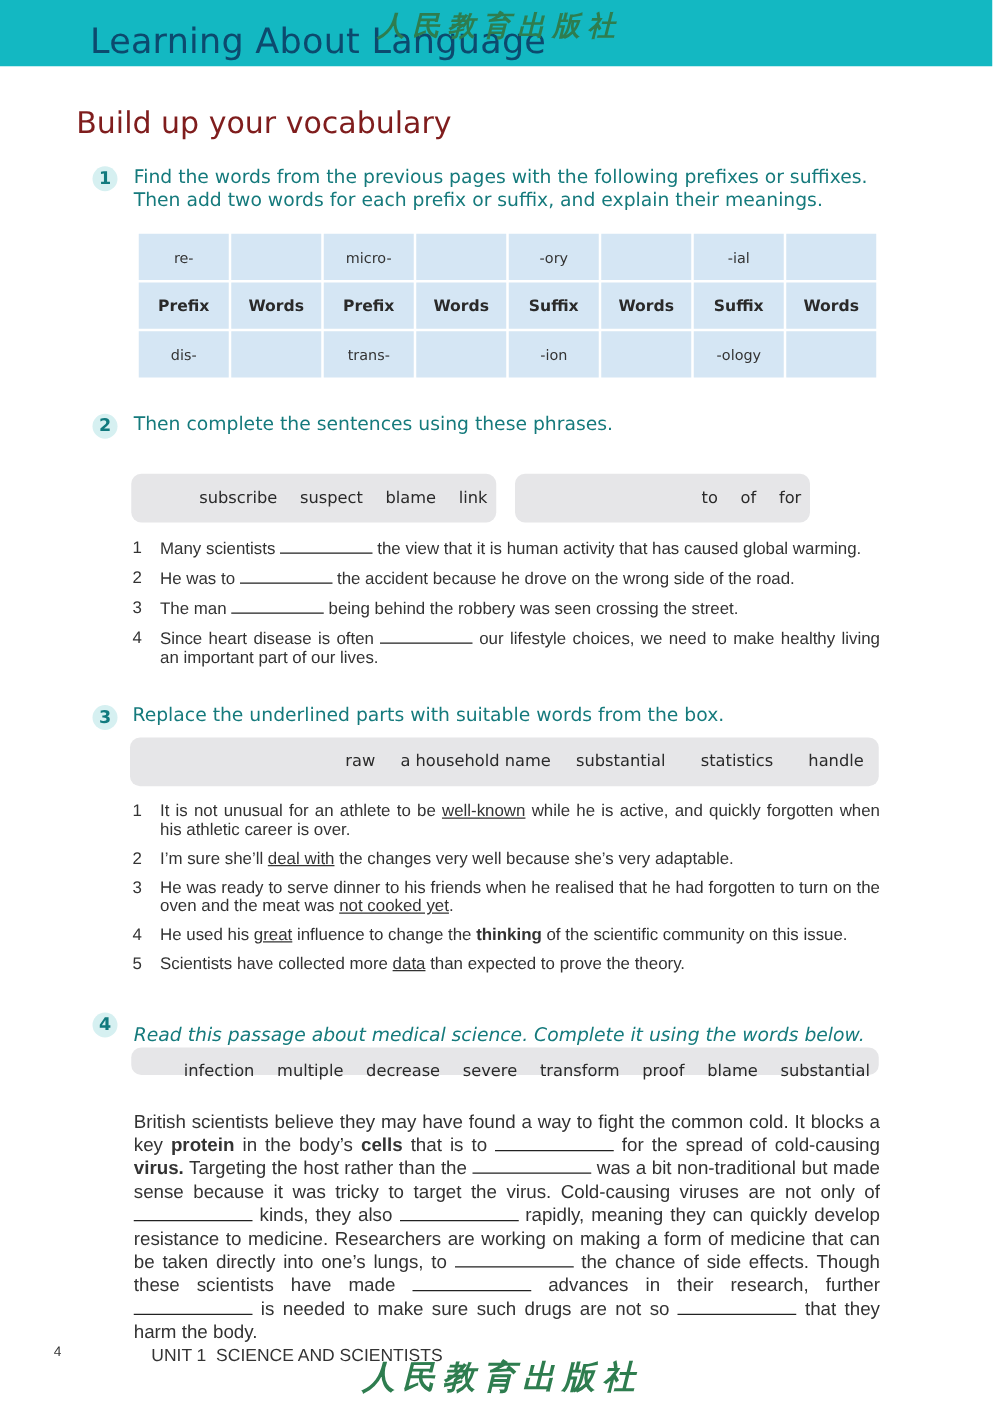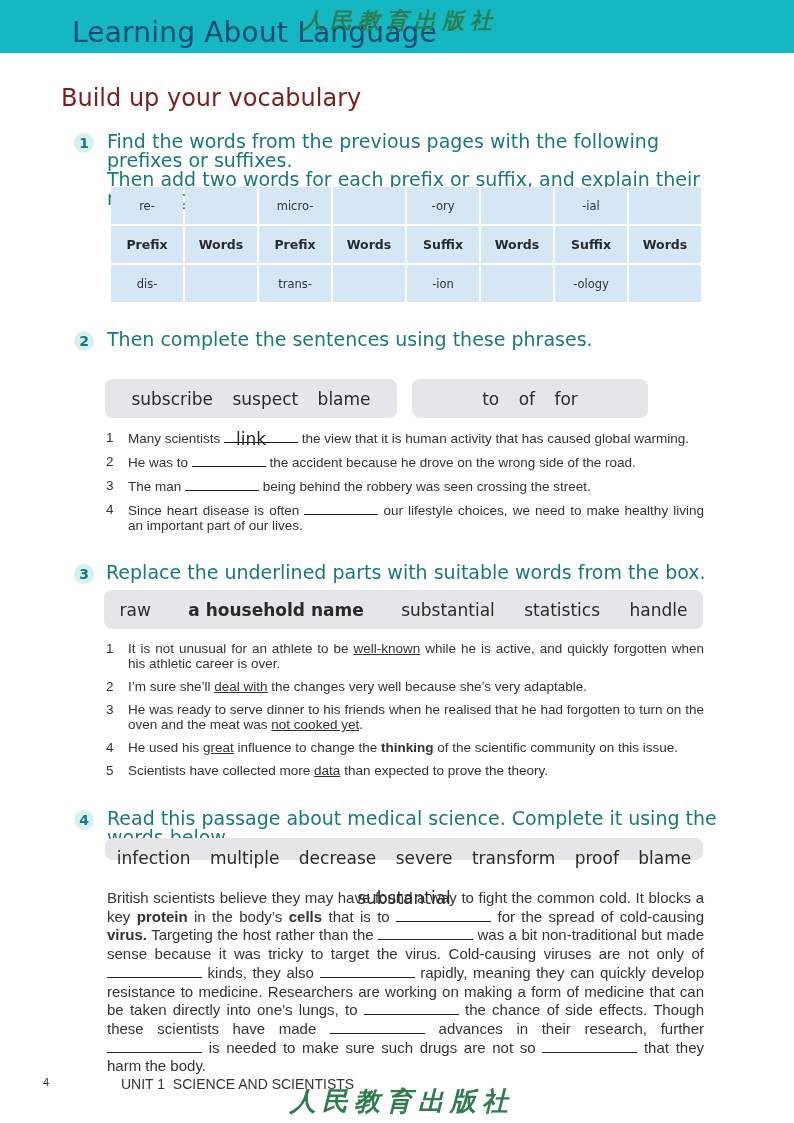--- a/index.html
+++ b/index.html
@@ -11,29 +11,29 @@
   .watermark { position: absolute; font-family: "DejaVu Serif", serif; font-style: italic; color: #2e7d4f;
                letter-spacing: 6px; font-weight: bold; }
   .wm-top { left: 302px; top: 6px; font-size: 22px; }
   .wm-bottom { left: 290px; top: 1084px; font-size: 26px; }
   .section-title { position: absolute; left: 61px; top: 84px; font-family: "DejaVu Sans", sans-serif;
                    font-size: 24px; color: #7f1d1d; }
   .ex { position: absolute; left: 74px; width: 640px; }
   .ex-num { position: absolute; left: 0; top: 1px; width: 20px; height: 20px; border-radius: 50%;
             background: #d6f0f1; color: #117a7e; font-family: "DejaVu Sans", sans-serif; font-size: 14px;
             text-align: center; line-height: 20px; font-weight: bold; }
-  .ex-instr { position: absolute; left: 33px; font-family: "DejaVu Sans", sans-serif; font-size: 19px;
+  .ex-instr { position: absolute; left: 33px; font-family: "DejaVu Sans", sans-serif; font-size: 15px;
               color: #157a7c; line-height: 19px; width: 610px; }
   table.affix { position: absolute; left: 109px; top: 185px; border-collapse: separate; border-spacing: 2px; }
   table.affix td, table.affix th { background: #d5e6f4; width: 70px; text-align: center;
             font-family: "DejaVu Sans", sans-serif; font-size: 12px; color: #333; }
   table.affix th { height: 35px; font-weight: bold; color: #2a2a2a; font-size: 12.5px; }
   table.affix td { height: 35px; font-size: 11.5px; }
-  .word-box { position: absolute; background: #e6e6e8; border-radius: 8px; text-align: center;
-              font-family: "DejaVu Sans", sans-serif; font-size: 17px; color: #2a2a2a; }
+  .word-box { position: absolute; background: #e6e6e8; border-radius: 8px; text-align: right;
+              font-family: "DejaVu Sans", sans-serif; font-size: 13px; color: #2a2a2a; }
   .word-box span { margin: 0 7px; }
   .items { position: absolute; left: 106px; width: 598px; font-size: 13.5px; color: #333; }
   .item { position: relative; padding-left: 22px; line-height: 15px; margin-bottom: 8px; text-align: justify; }
   .item .n { position: absolute; left: 0; top: 0; }
   .blank { display: inline-block; width: 74px; border-bottom: 1.5px solid #222; height: 12px; vertical-align: baseline; }
   .blank.long { width: 95px; }
   u { text-decoration: underline; }
   .passage { position: absolute; left: 107px; top: 889px; width: 597px; font-size: 15px;
              line-height: 18.7px; color: #333; text-align: justify; }
   .footer-page { position: absolute; left: 43px; top: 1076px; font-size: 11px; color: #333; }
@@ -133,21 +133,21 @@
     <span>our lifestyle choices, we need to make healthy living an important part of our lives.</span>
   </div>
 </div>
 
 <div class="ex" style="top:563px;">
   <div class="ex-num">3</div>
   <div class="ex-instr" style="top:0; left:32px;">Replace the underlined parts with suitable words from the box.</div>
 </div>
 <div class="word-box" style="left:104px; top:590px; width:599px; height:39px; line-height:40px;">
   <span style="margin:0 12px;">raw</span>
-  <span style="margin:0 20px;font-weight:bold;">a household name</span>
+  <span style="margin:0 4px;">a household name</span>
   <span style="margin:0 12px;">substantial</span>
   <span style="margin:0 12px;">statistics</span>
   <span style="margin:0 12px;">handle</span>
 </div>
 <div class="items" style="top:641px;">
   <div class="item">
     <span class="n">1</span>
     <span>It is not unusual for an athlete to be </span><u>well-known</u><span> while he is active, and quickly forgotten when his athletic career is over.</span>
   </div>
   <div class="item">
@@ -163,21 +163,21 @@
     <span>He used his </span><u>great</u><span> influence to change the </span><b>thinking</b><span> of the scientific community on this issue.</span>
   </div>
   <div class="item">
     <span class="n">5</span>
     <span>Scientists have collected more </span><u>data</u><span> than expected to prove the theory.</span>
   </div>
 </div>
 
 <div class="ex" style="top:809px;">
   <div class="ex-num">4</div>
-  <div class="ex-instr" style="top:0; left:33px;">Read this passage about medical science. Complete it using the words below.</div>
+  <div class="ex-instr" style="top:10px; left:33px;font-style:italic;">Read this passage about medical science. Complete it using the words below.</div>
 </div>
 <div class="word-box" style="left:105px; top:838px; width:598px; height:22px; line-height:40px;">
   <span>infection</span>
   <span>multiple</span>
   <span>decrease</span>
   <span>severe</span>
   <span>transform</span>
   <span>proof</span>
   <span>blame</span>
   <span>substantial</span>

